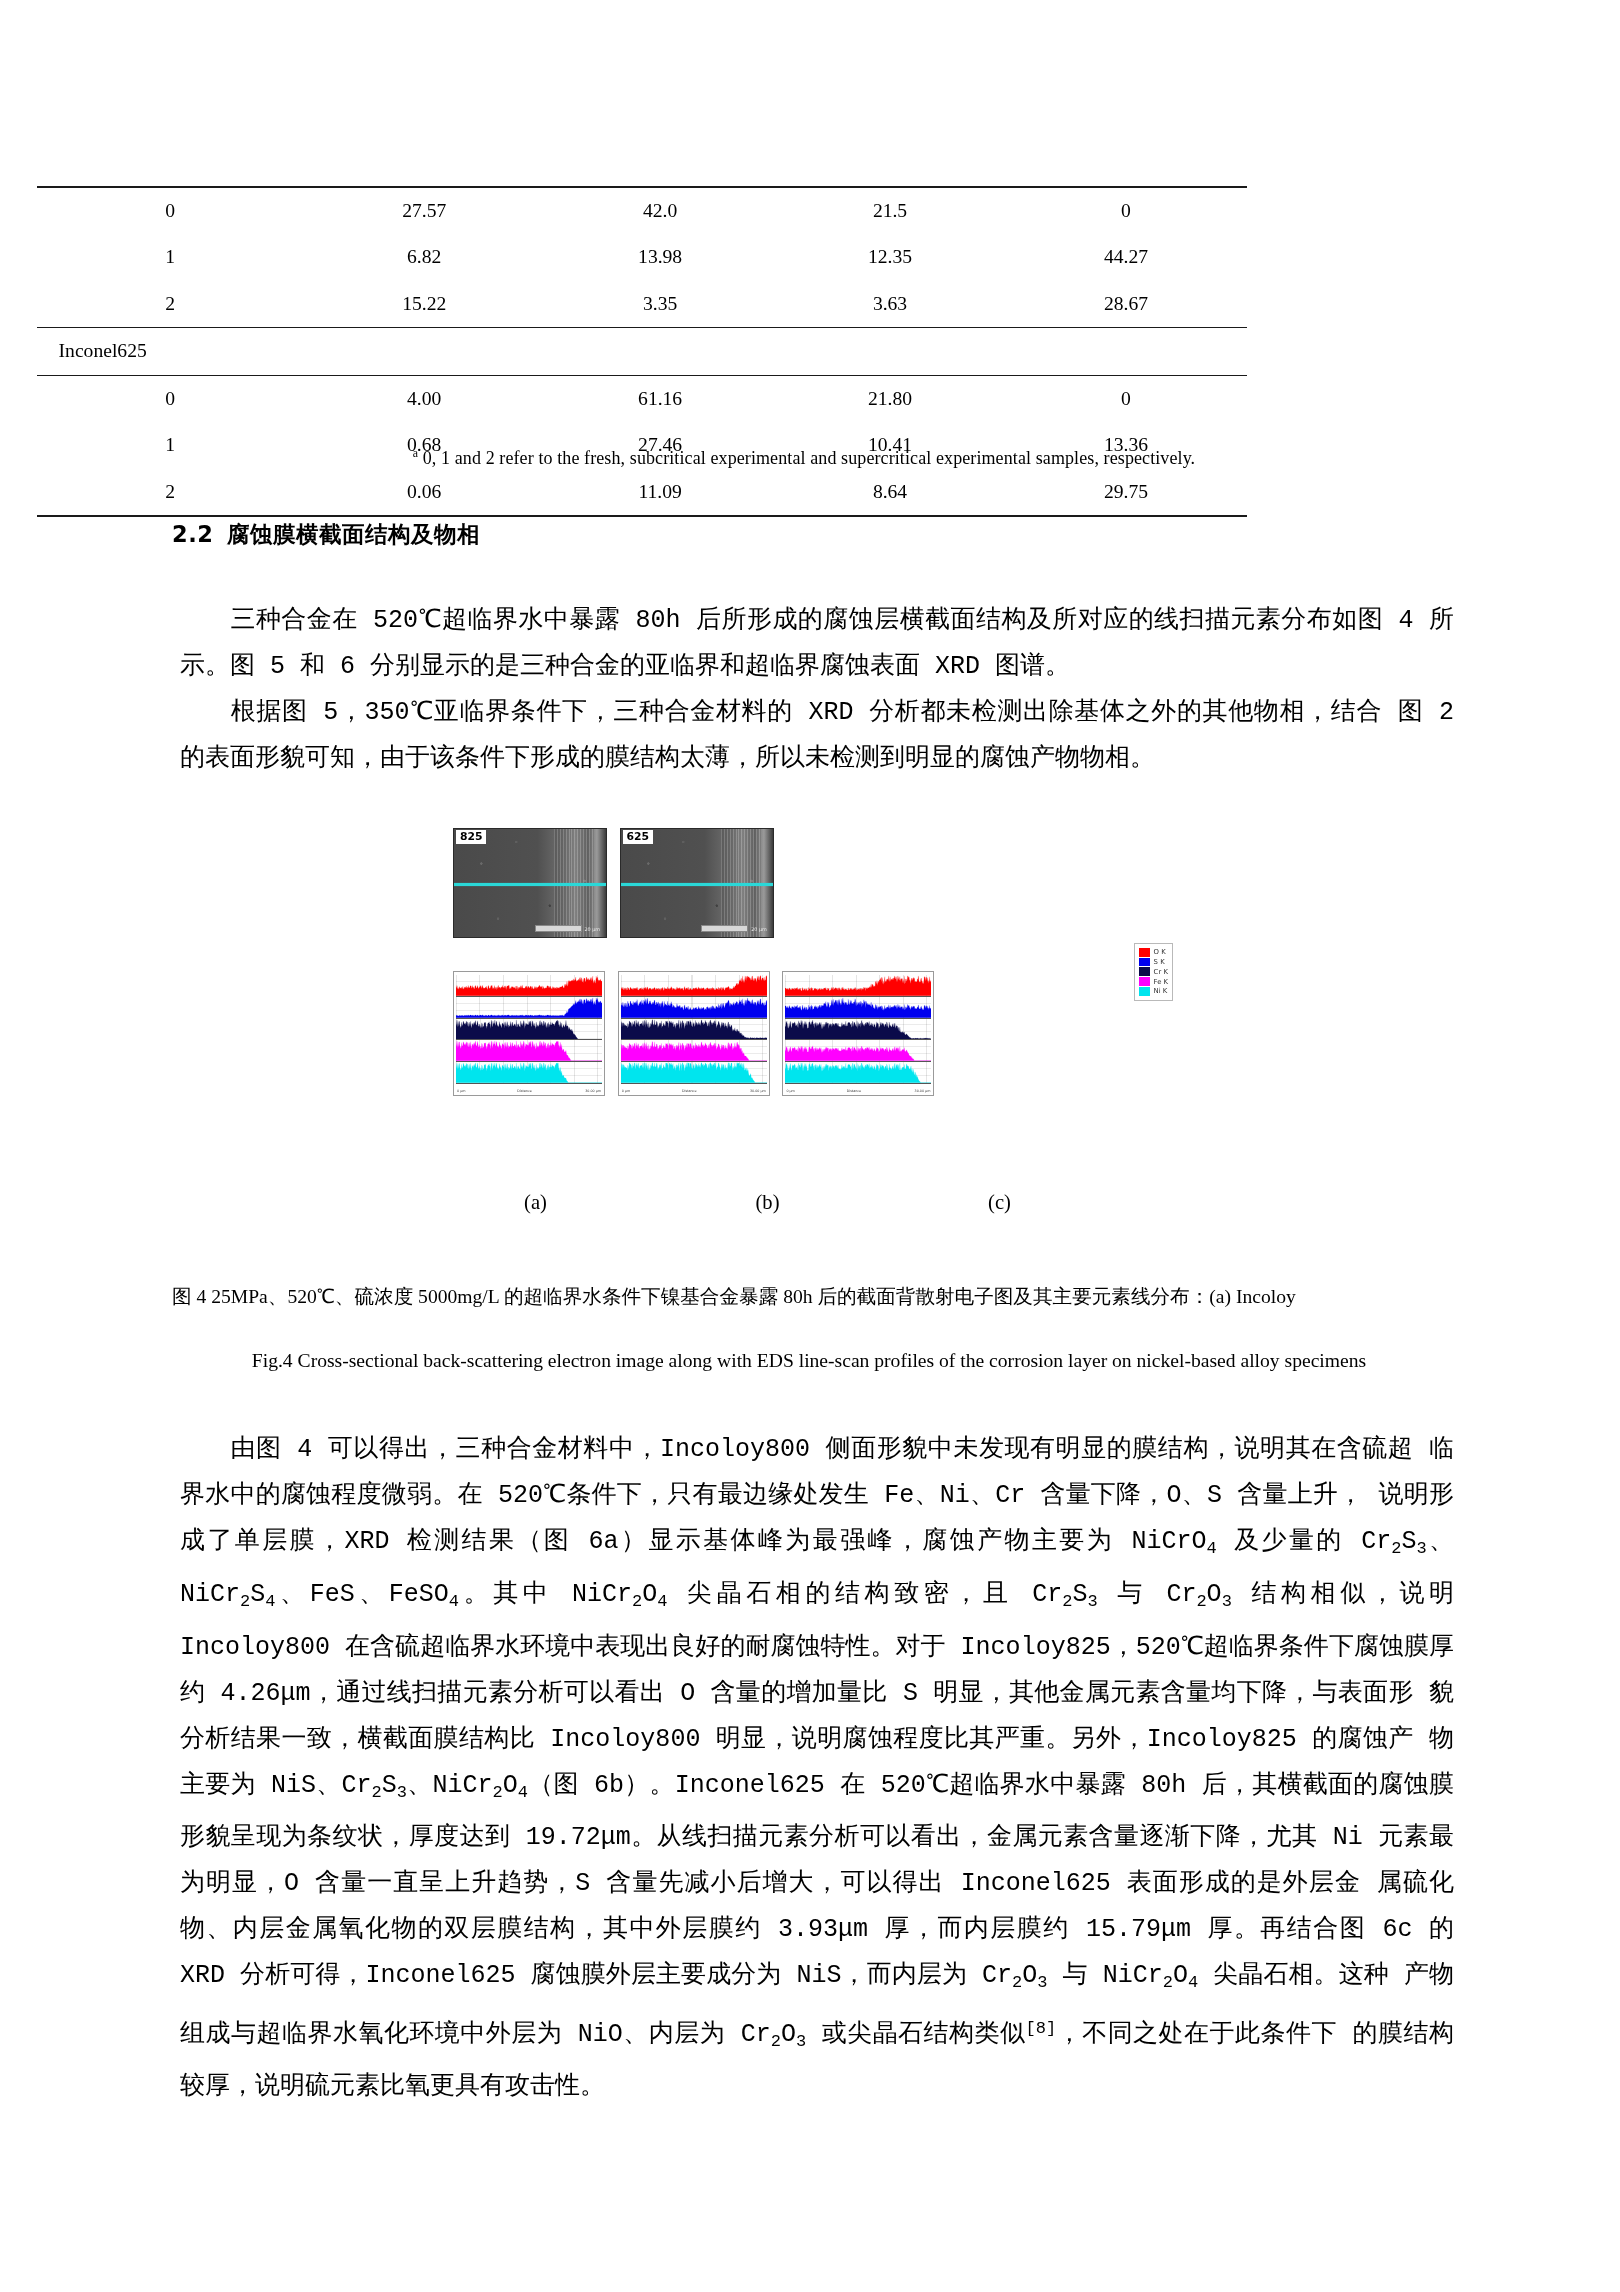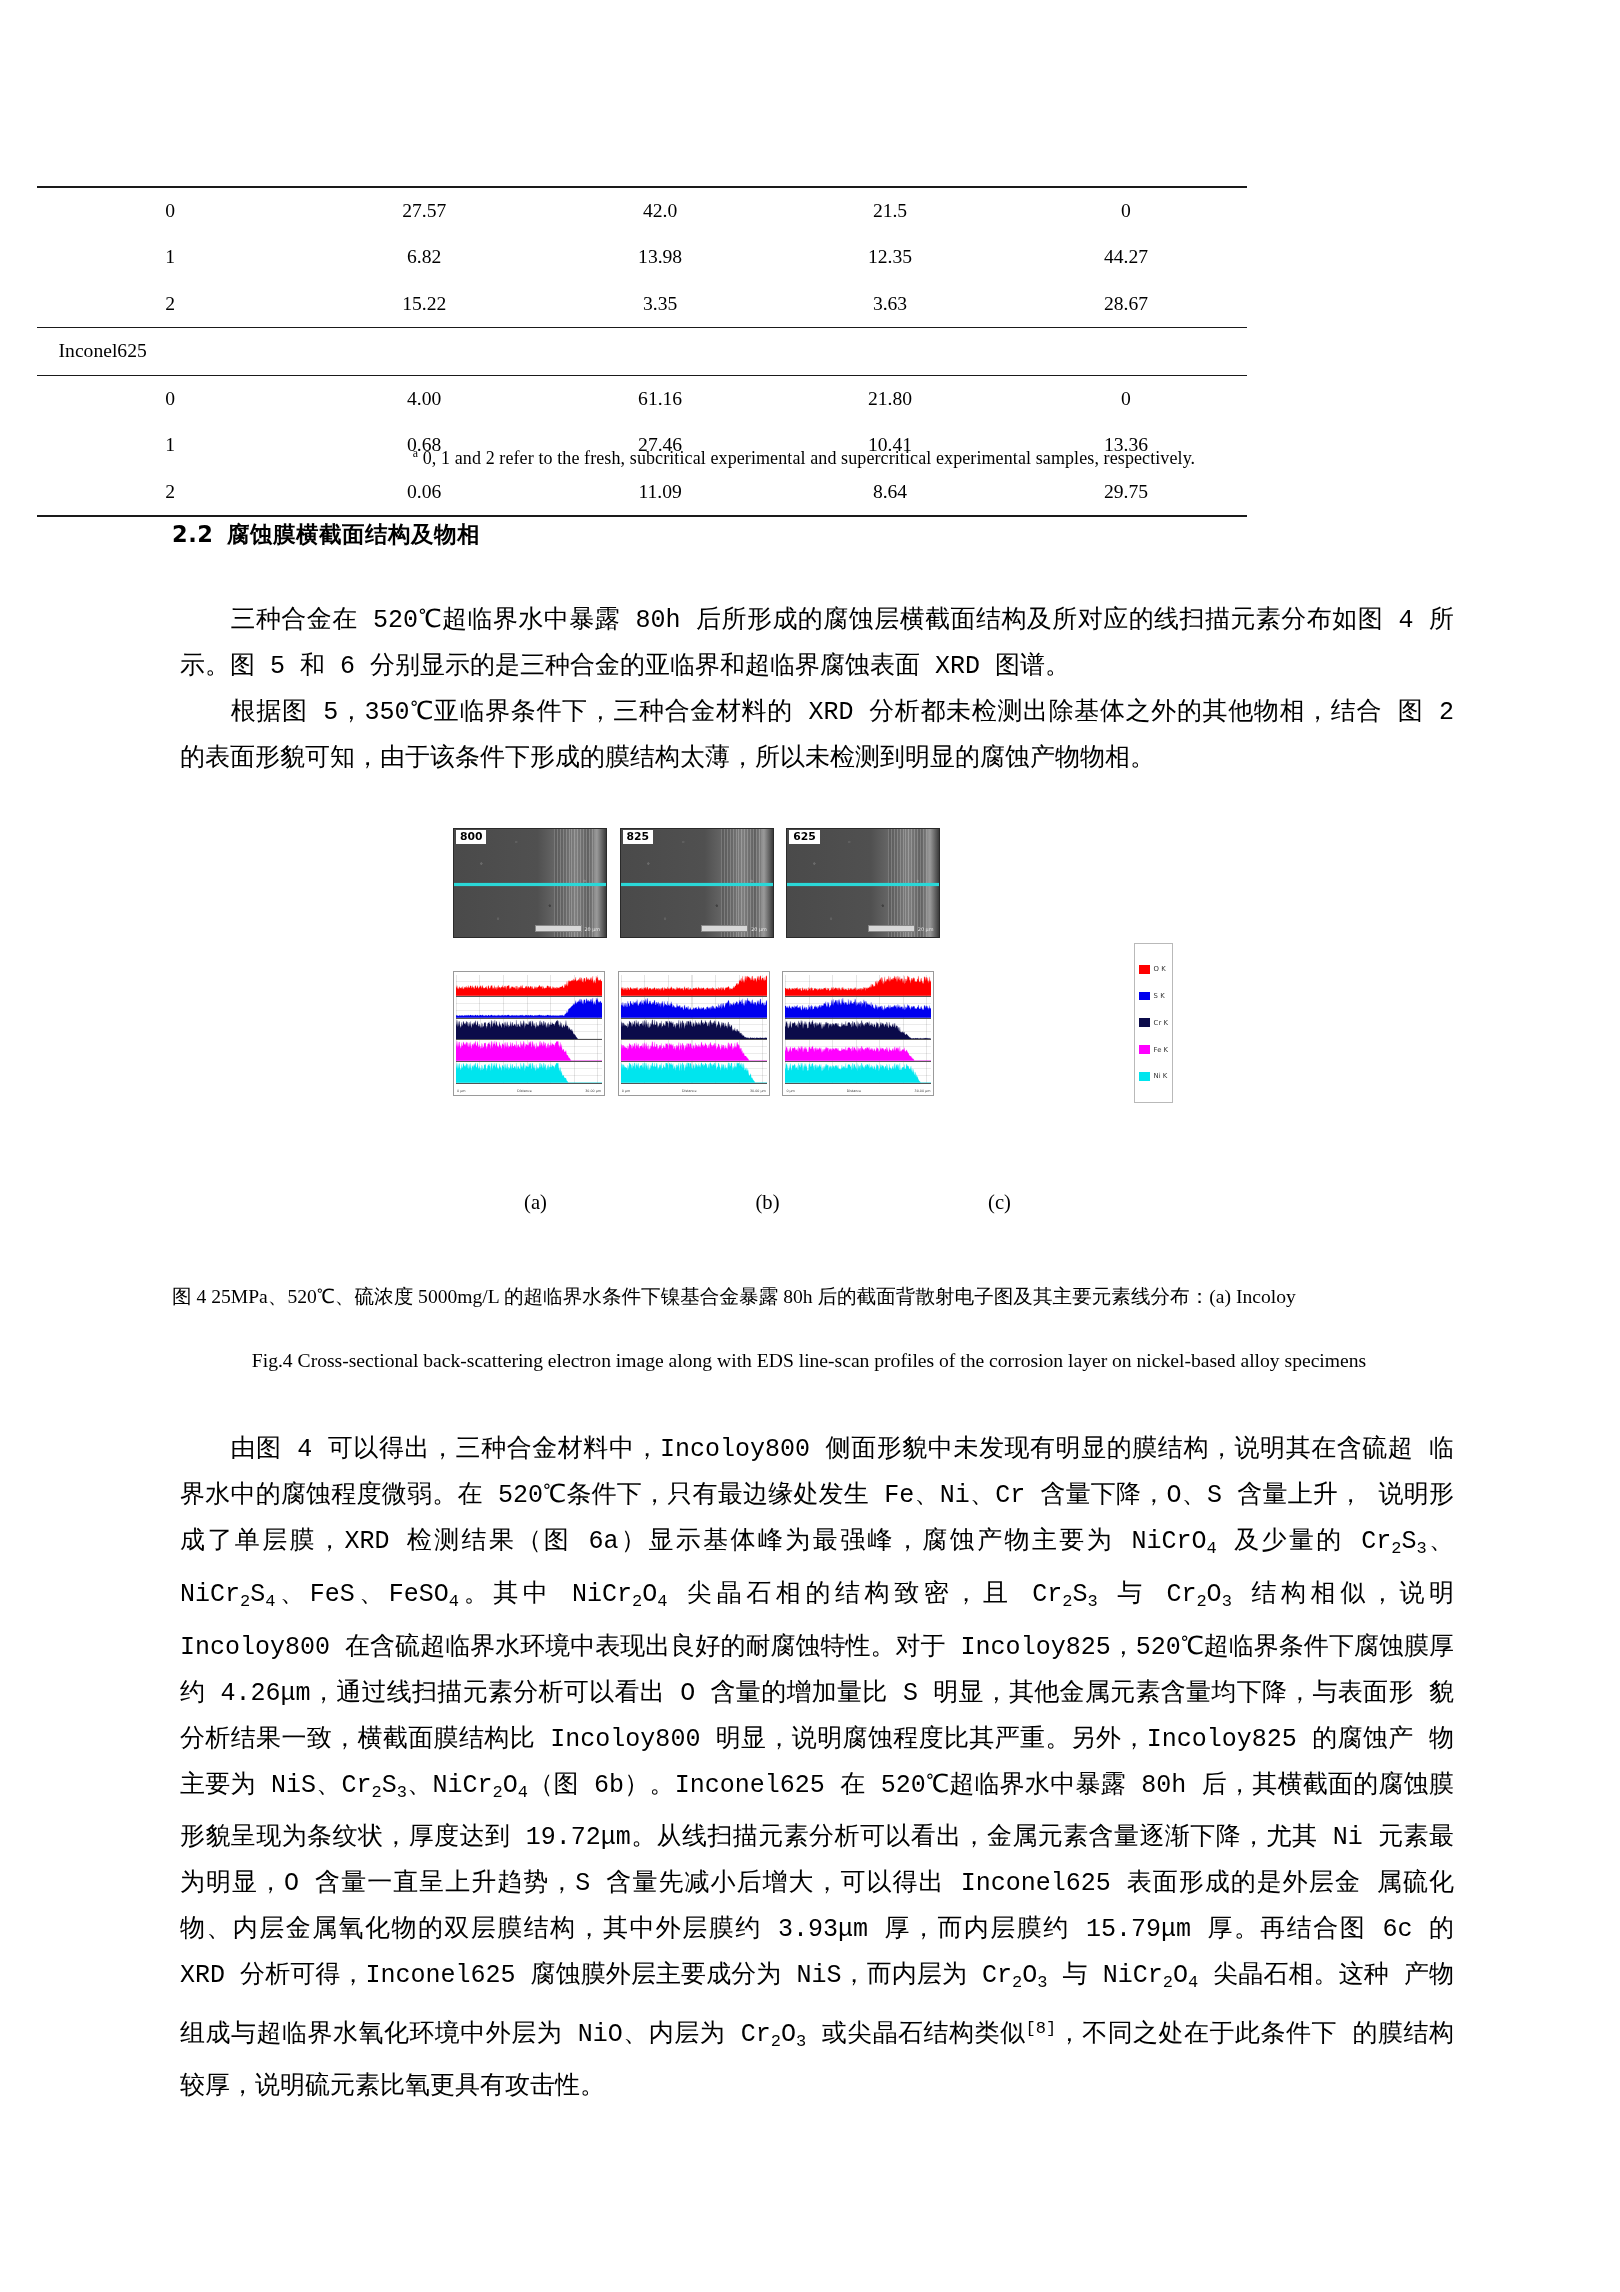--- a/index.html
+++ b/index.html
@@ -171,21 +171,21 @@
   .eds .axis .l{ left:1px; }
   .eds .axis .m{ left:42%; }
   .eds .axis .r{ right:1px; }
 
   .legend{
     position:absolute; left:681px; top:115px;
     border:1px solid #b9b9b9;
     background:#fff;
     padding:2.9px 3.9px;
   }
-  .legend .lrow{ display:flex; align-items:center; gap:3.9px; margin:18px 0; }
+  .legend .lrow{ display:flex; align-items:center; gap:3.9px; margin:1px 0; }
   .legend .sw{ width:10.8px; height:8.8px; display:inline-block; }
   .legend .lt{ font-size:6.9px; font-family:"DejaVu Sans", sans-serif; color:#333; }
 
   .abc{
     position:absolute; left:453px; top:1191px;
     width:725px;
     display:flex;
   }
   .abc span{ font-size:20.6px; text-align:center; }
 
@@ -276,31 +276,20 @@
   </div>
 
   <div class="para" style="top:690px;">
     <span class="ind"></span><span>根据图 5，350℃亚临界条件下，三种合金材料的 XRD 分析都未检测出除基体之外的其他物相，结合</span>
     <span>图 2 的表面形貌可知，由于该条件下形成的膜结构太薄，所以未检测到明显的腐蚀产物物相。</span>
   </div>
 
   <div class="figure">
 
     <div class="sem-row">
-      <div class="sem">
-        <div class="grad"></div>
-        <div class="speck"></div>
-        <div class="striae"></div>
-        <div class="scanline"></div>
-        <div class="tag">800</div>
-        <div class="sbar">
-          <span class="bar"></span>
-          <span class="txt">20 μm</span>
-        </div>
-      </div>
       <div class="sem">
         <div class="grad"></div>
         <div class="speck"></div>
         <div class="striae"></div>
         <div class="scanline"></div>
         <div class="tag">825</div>
         <div class="sbar">
           <span class="bar"></span>
           <span class="txt">20 μm</span>
         </div>

